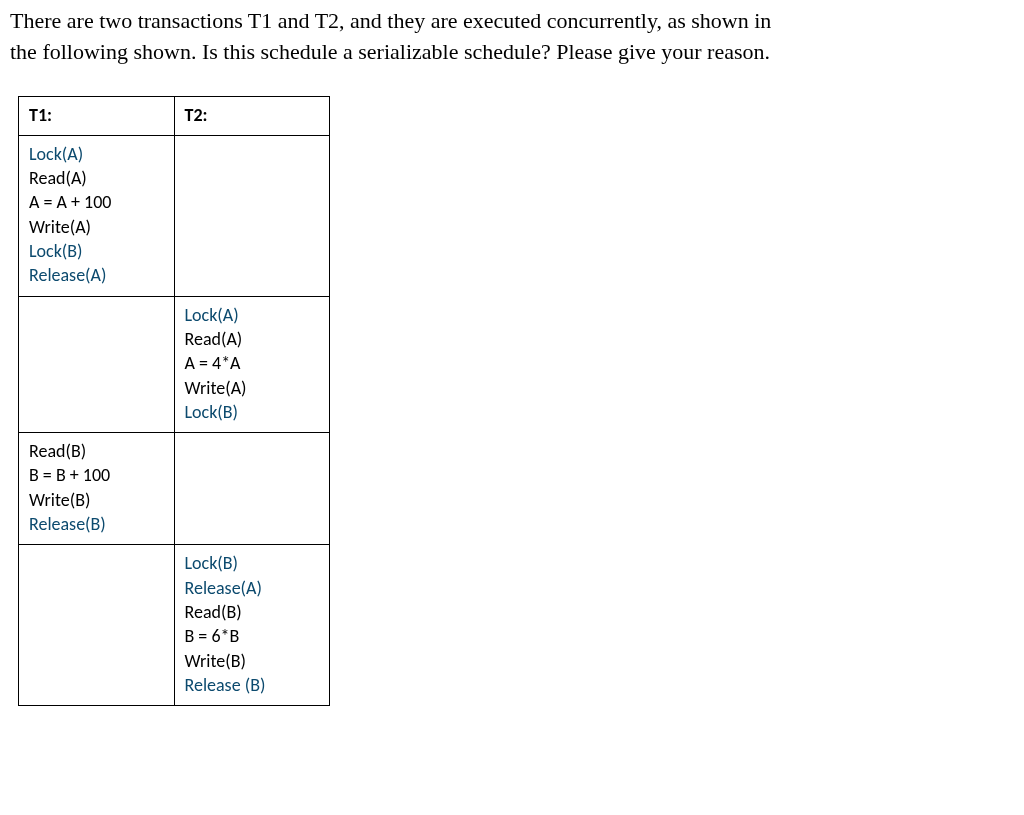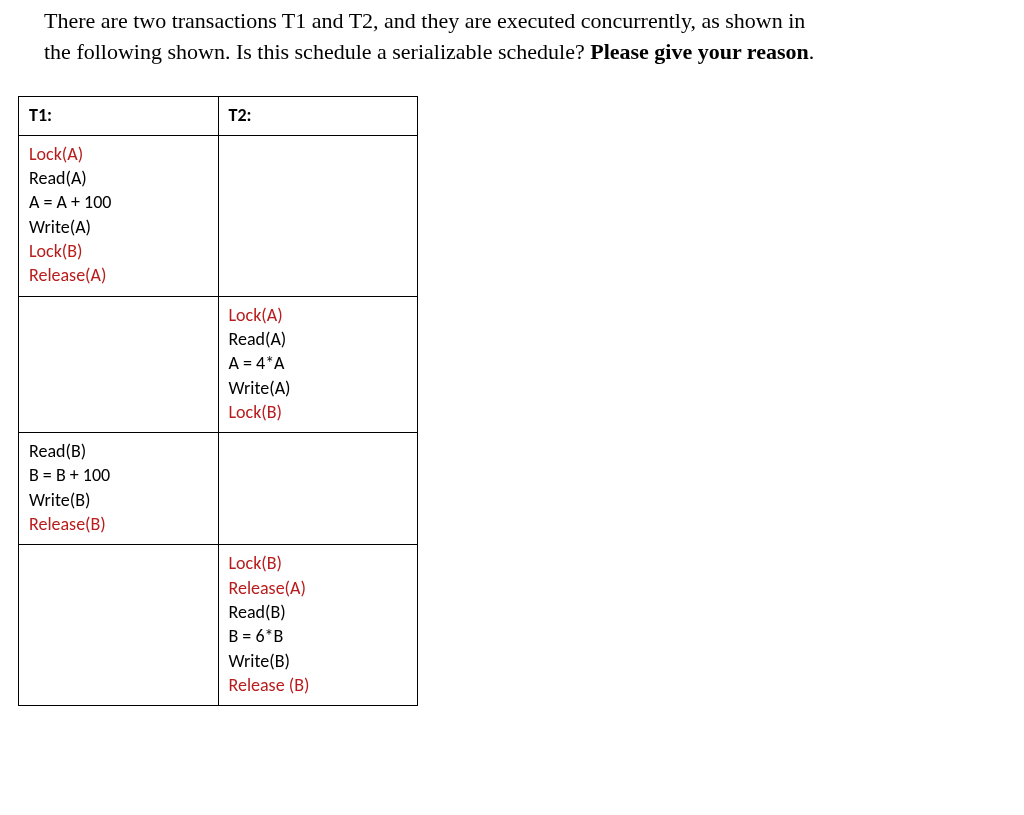--- a/index.html
+++ b/index.html
@@ -8,48 +8,47 @@
       margin: 0;
       padding: 6px 10px;
       background: #fff;
       color: #000;
       width: 1024px;
       box-sizing: border-box;
     }
     .question {
       line-height: 1.4;
       margin-bottom: 28px;
-      margin-left: 34px;
     }
     .bold {
-      font-weight: bold;
+      font-weight: normal;
     }
     table.schedule {
       border-collapse: collapse;
-      width: 400px;
+      width: 312px;
       font-family: Calibri, Arial, sans-serif;
       font-size: 18px;
       line-height: 1.35;
       margin-left: 8px;
     }
     table.schedule td, table.schedule th {
       border: 1px solid #000;
       vertical-align: top;
       padding: 6px 10px 8px 10px;
       text-align: left;
       width: 50%;
     }
     table.schedule th {
       font-weight: bold;
       font-size: 18px;
     }
     .op {
       display: block;
     }
-    .red { color: #b91c1c; }
+    .red { color: #0c4a6e; }
     tr.sep td {
       border-top: 1px solid #5b9bd5;
     }
   </style>
 </head>
 <body>
 
 <div class="question">
   <span>There are two transactions T1 and T2, and they are executed concurrently, as shown in</span><br>
   <span>the following shown. Is this schedule a serializable schedule? </span><span class="bold">Please give your reason</span><span>.</span>

